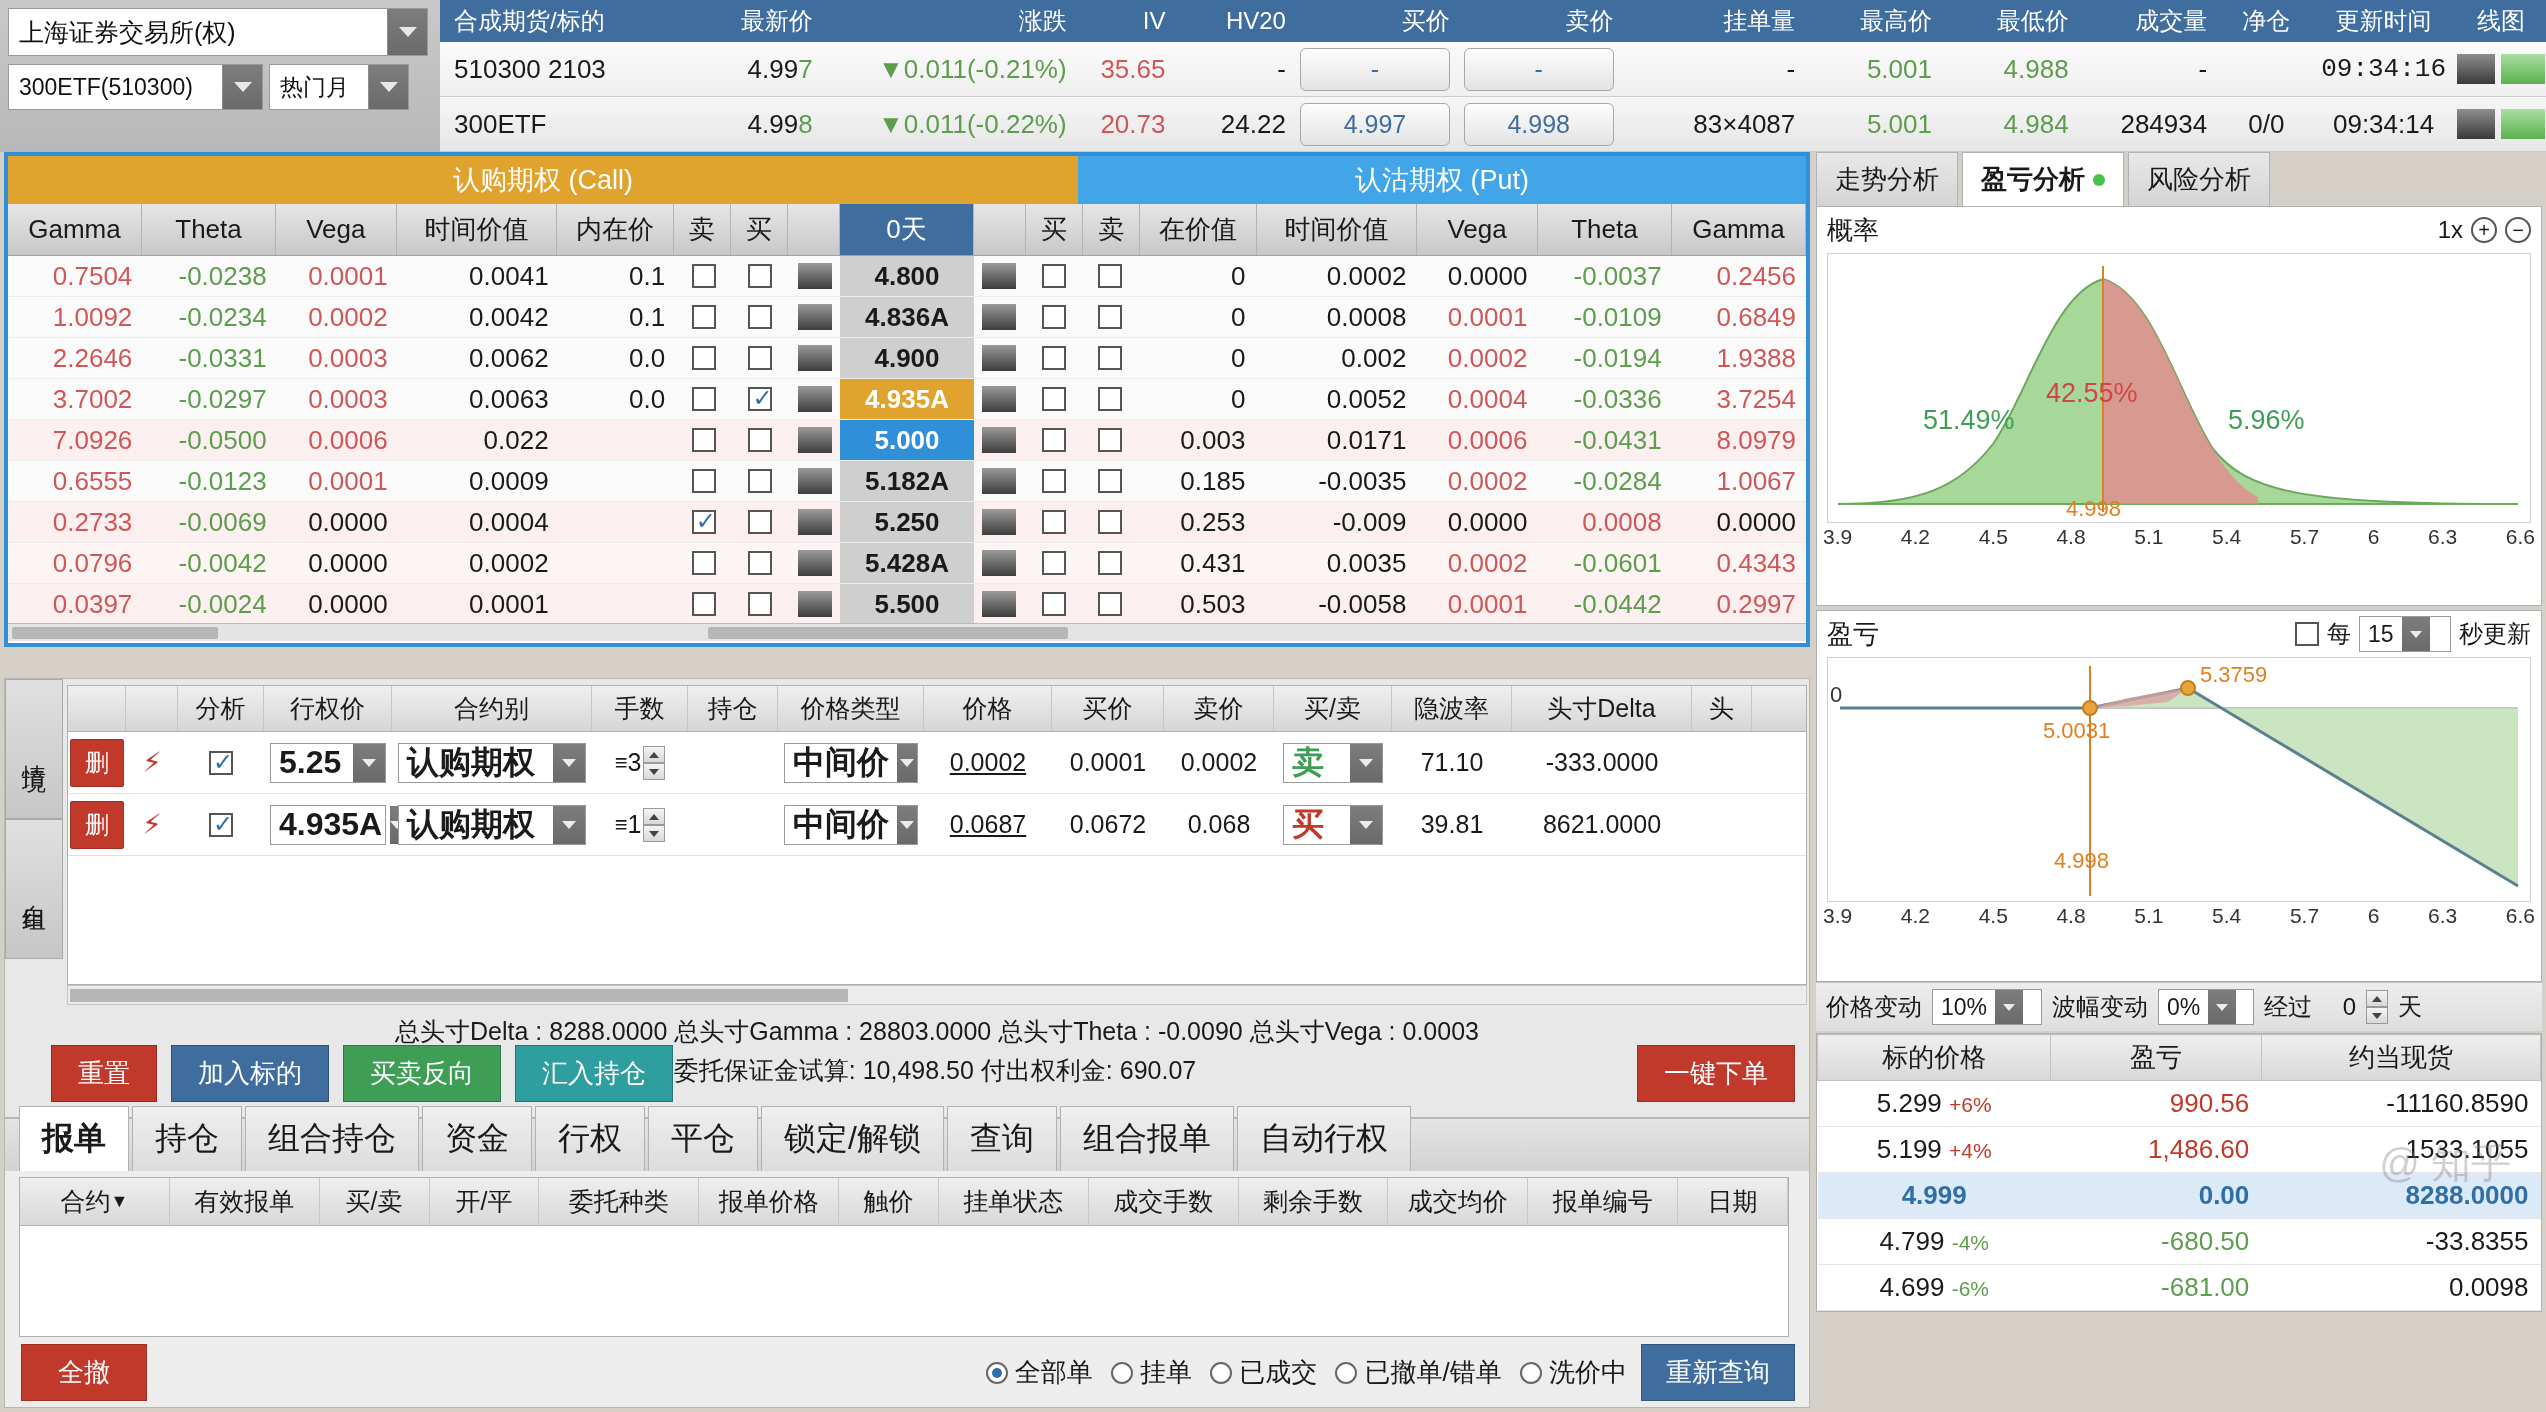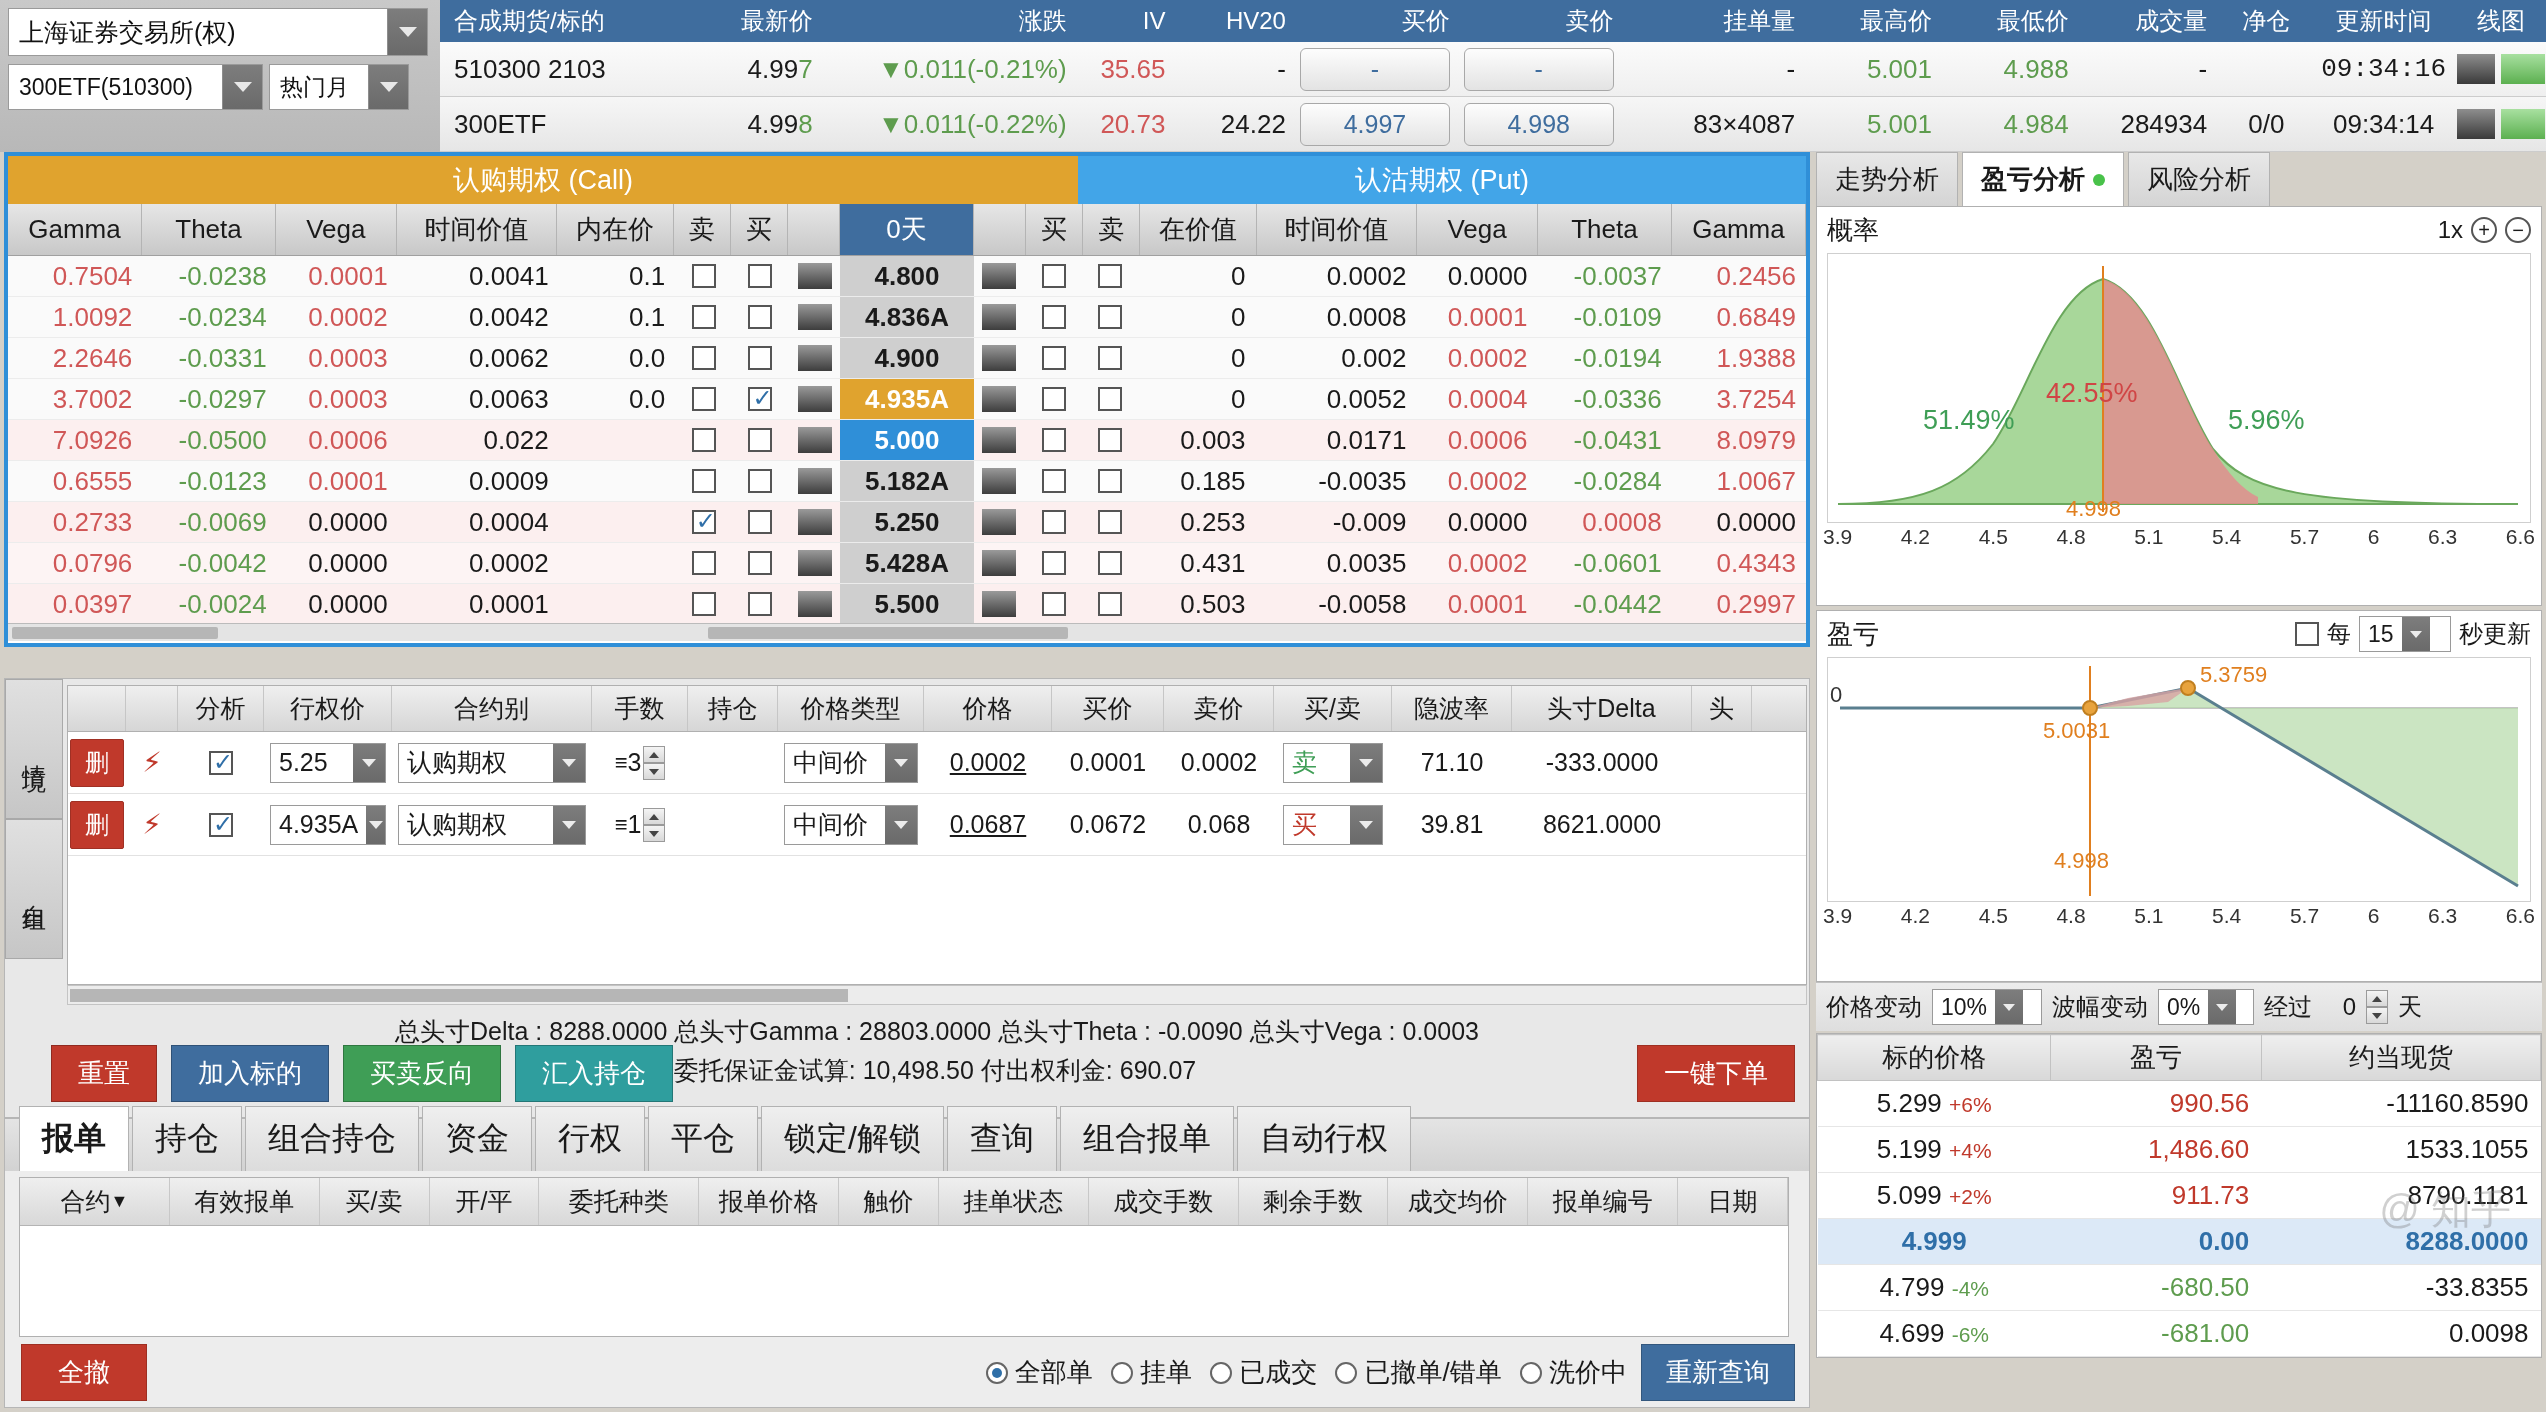--- a/index.html
+++ b/index.html
@@ -113,21 +113,21 @@
   .st-head div { display:flex; align-items:center; justify-content:center;
                  border-right:1px solid #c6c6c6; }
   .st-row { display:flex; height:62px; align-items:center; font-size:25px;
             border-bottom:1px solid #e2e2e2; }
   .st-row div { display:flex; align-items:center; justify-content:center; height:100%; }
   .delbtn { background:#c0392b; color:#fff; border:1px solid #a03024;
             padding:7px 14px; font-size:24px; border-radius:2px; }
   .boltbtn { color:#c0392b; font-size:28px; }
   .mini-combo { display:flex; height:40px; border:1px solid #9a9a9a; background:#fff; }
   .mini-combo .v { flex:1; display:flex; align-items:center; padding:0 8px;
-                   font-size:25px; white-space:nowrap; }
+                   font-size:32px; white-space:nowrap;font-weight:bold; }
   .mini-combo .a { width:32px; background:linear-gradient(#7d7d7d,#6a6a6a);
                    display:flex; align-items:center; justify-content:center; }
   .mini-combo .a::after { content:""; border-left:7px solid transparent;
         border-right:7px solid transparent; border-top:8px solid #ececec; }
   .stepper { display:flex; align-items:center; gap:2px; }
   .stepper .lines { font-size:22px; letter-spacing:-2px; }
   .spin { display:flex; flex-direction:column; }
   .spin i { width:22px; height:17px; background:linear-gradient(#f4f4f4,#d8d8d8);
             border:1px solid #9a9a9a; display:block; position:relative; }
   .spin i::after { content:""; position:absolute; left:5px; top:5px;
@@ -916,25 +916,20 @@
             <tr>
               <td class="tr-c">5.299 <span class="pct-up">+6%</span></td>
               <td class="tr-r" style="color: rgb(192, 57, 43);">990.56</td>
               <td class="tr-r">-11160.8590</td>
             </tr>
             <tr>
               <td class="tr-c">5.199 <span class="pct-up">+4%</span></td>
               <td class="tr-r" style="color: rgb(192, 57, 43);">1,486.60</td>
               <td class="tr-r">1533.1055</td>
             </tr>
-            <tr>
-              <td class="tr-c">5.099 <span class="pct-up">+2%</span></td>
-              <td class="tr-r" style="color: rgb(192, 57, 43);">911.73</td>
-              <td class="tr-r">8790.1181</td>
-            </tr>
             <tr class="sel">
               <td class="tr-c">4.999</td>
               <td class="tr-r">0.00</td>
               <td class="tr-r">8288.0000</td>
             </tr>
             <tr>
               <td class="tr-c">4.799 <span class="pct-dn">-4%</span></td>
               <td class="tr-r" style="color: rgb(94, 156, 78);">-680.50</td>
               <td class="tr-r">-33.8355</td>
             </tr>

